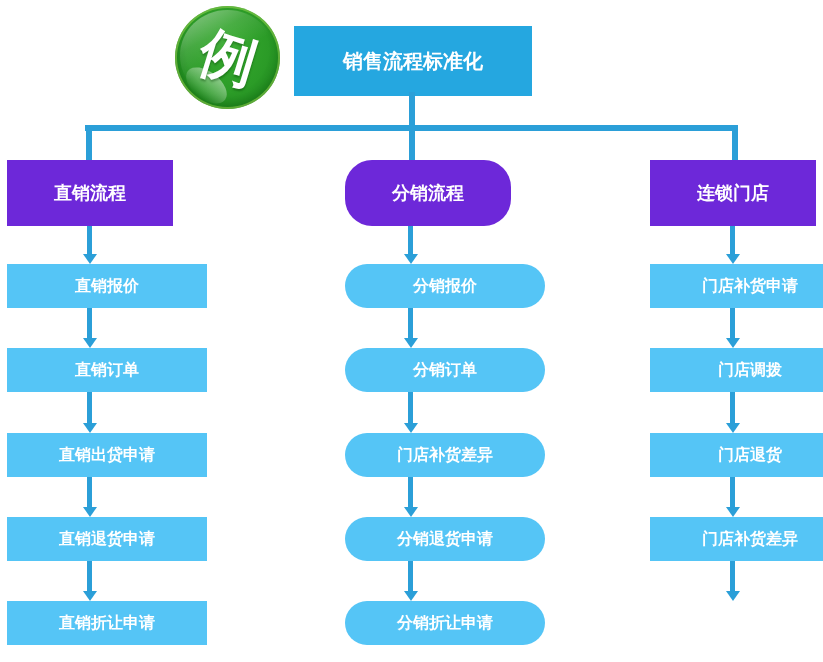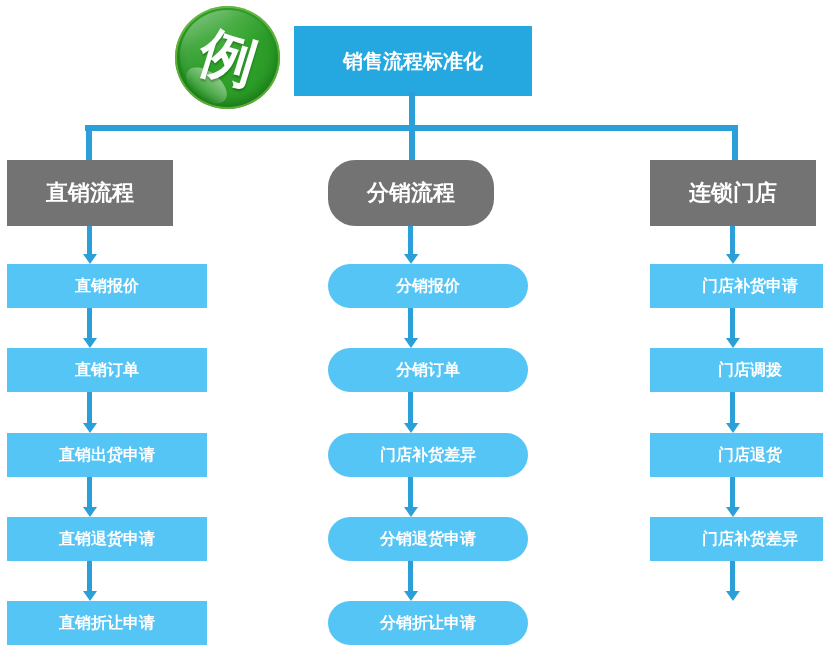--- a/index.html
+++ b/index.html
@@ -24,26 +24,26 @@
     display:flex;align-items:center;justify-content:center;color:#fff;font-size:20px;font-weight:bold;}
 
   
   .line{position:absolute;background:#2b9fd8;}
   .line.root-v{left:409px;top:92px;width:6px;height:39px;}
   .line.hbar{left:85px;top:125px;width:653px;height:6px;}
   .line.drop{top:125px;width:6px;height:36px;}
   .line.d0{left:86px;} .line.d1{left:409px;} .line.d2{left:732px;}
 
   
-  .hdr{position:absolute;top:160px;height:66px;width:166px;background:#737373;
-    display:flex;align-items:center;justify-content:center;color:#fff;font-size:22px;font-weight:bold;}
+  .hdr{position:absolute;top:160px;height:66px;width:166px;background:#6d28d9;
+    display:flex;align-items:center;justify-content:center;color:#fff;font-size:18px;font-weight:bold;}
   
   .node{position:absolute;width:200px;height:44px;background:#55c5f6;
     display:flex;align-items:center;justify-content:center;color:#fff;font-size:16px;font-weight:bold;}
-  .c0{left:7px;} .c1{left:328px;border-radius:27px;} .c2{left:650px;}
+  .c0{left:7px;} .c1{left:345px;border-radius:27px;} .c2{left:650px;}
   .r0{top:264px;} .r1{top:348px;} .r2{top:433px;} .r3{top:517px;} .r4{top:601px;}
 
   
   .arrow{position:absolute;width:5px;background:#2b9fd8;}
   .arrow::after{content:"";position:absolute;left:50%;margin-left:-7px;bottom:-10px;
     border-left:7px solid transparent;border-right:7px solid transparent;border-top:10px solid #2b9fd8;}
   .ac0{left:87px;} .ac1{left:408px;} .ac2{left:730px;}
   .a-h{top:226px;height:28px;}
   .a-1{top:308px;height:30px;}
   .a-2{top:392px;height:31px;}

